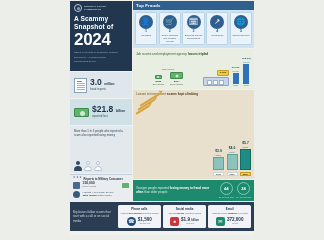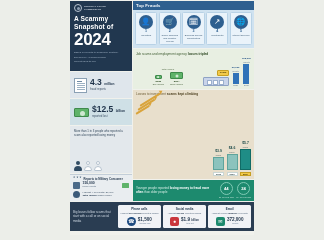--- a/index.html
+++ b/index.html
@@ -255,32 +255,32 @@
       <div class="statcard">
         <div class="ico-doc">
           <i></i>
             <i></i>
             <i></i>
             <i></i>
             <i></i>
         </div>
         <div>
           <div class="statnum">
-            <span>4.3</span>
+            <span>3.0</span>
             <small>million</small>
           </div>
           <div class="statlbl">fraud reports</div>
         </div>
       </div>
 
       <div class="statcard alt">
         <div class="ico-cash"></div>
         <div>
           <div class="statnum">
-            <span>$12.5</span>
+            <span>$21.8</span>
             <small>billion</small>
           </div>
           <div class="statlbl">reported lost</div>
         </div>
       </div>
 
       <div class="people-card">
         <div class="people-txt">More than 1 in 3 people who reported a scam also reported losing money</div>
         <div class="people-icons">
           <div class="pfig">

